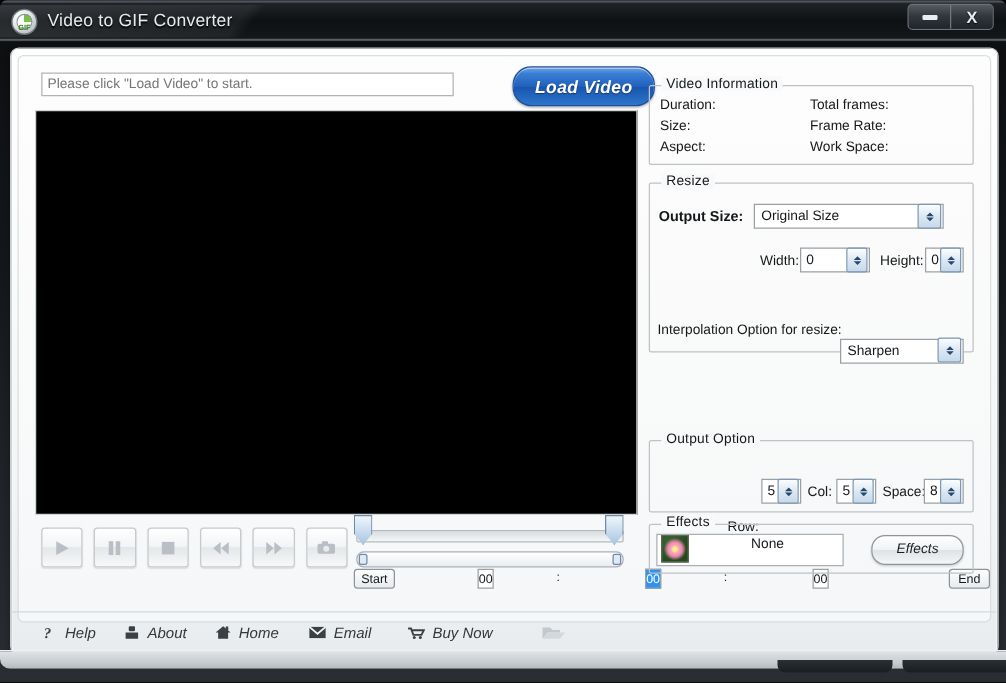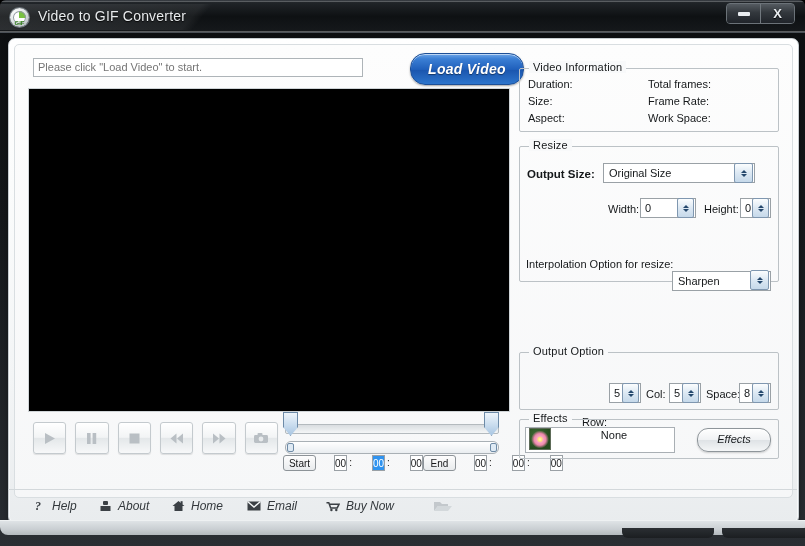--- a/index.html
+++ b/index.html
@@ -139,21 +139,21 @@
     background:linear-gradient(180deg,#ffffff,#e9edf0);
     border:1px solid #a9b0b5;border-radius:6px;
   }
   .tl-scroll:before,.tl-scroll:after{
     content:"";position:absolute;top:1px;width:5px;height:7px;
     border:1px solid #6f8ba6;border-radius:2px;background:#dfeaf4;
   }
   .tl-scroll:before{left:1px;}
   .tl-scroll:after{right:1px;}
 
-  .timefields{position:absolute;left:0;top:44px;width:222px;height:18px;display:flex;align-items:center;}
+  .timefields{position:absolute;left:0;top:44px;width:222px;height:18px;display:flex;align-items:center;gap:48px;}
   .tf-label{
     height:16px;min-width:33px;padding:0 4px;box-sizing:border-box;
     border:1px solid #8d9398;border-radius:3px;
     background:linear-gradient(180deg,#fdfdfd,#e8ebed);
     font:400 10px/15px "Liberation Sans",sans-serif;color:#17181a;text-align:center;
   }
   .tf-box{
     width:22px;height:16px;border:1px solid #9aa0a5;background:#fff;
     font:400 10px/15px "Liberation Sans",sans-serif;color:#17181a;text-align:center;
     margin-left:18px;box-sizing:border-box;

